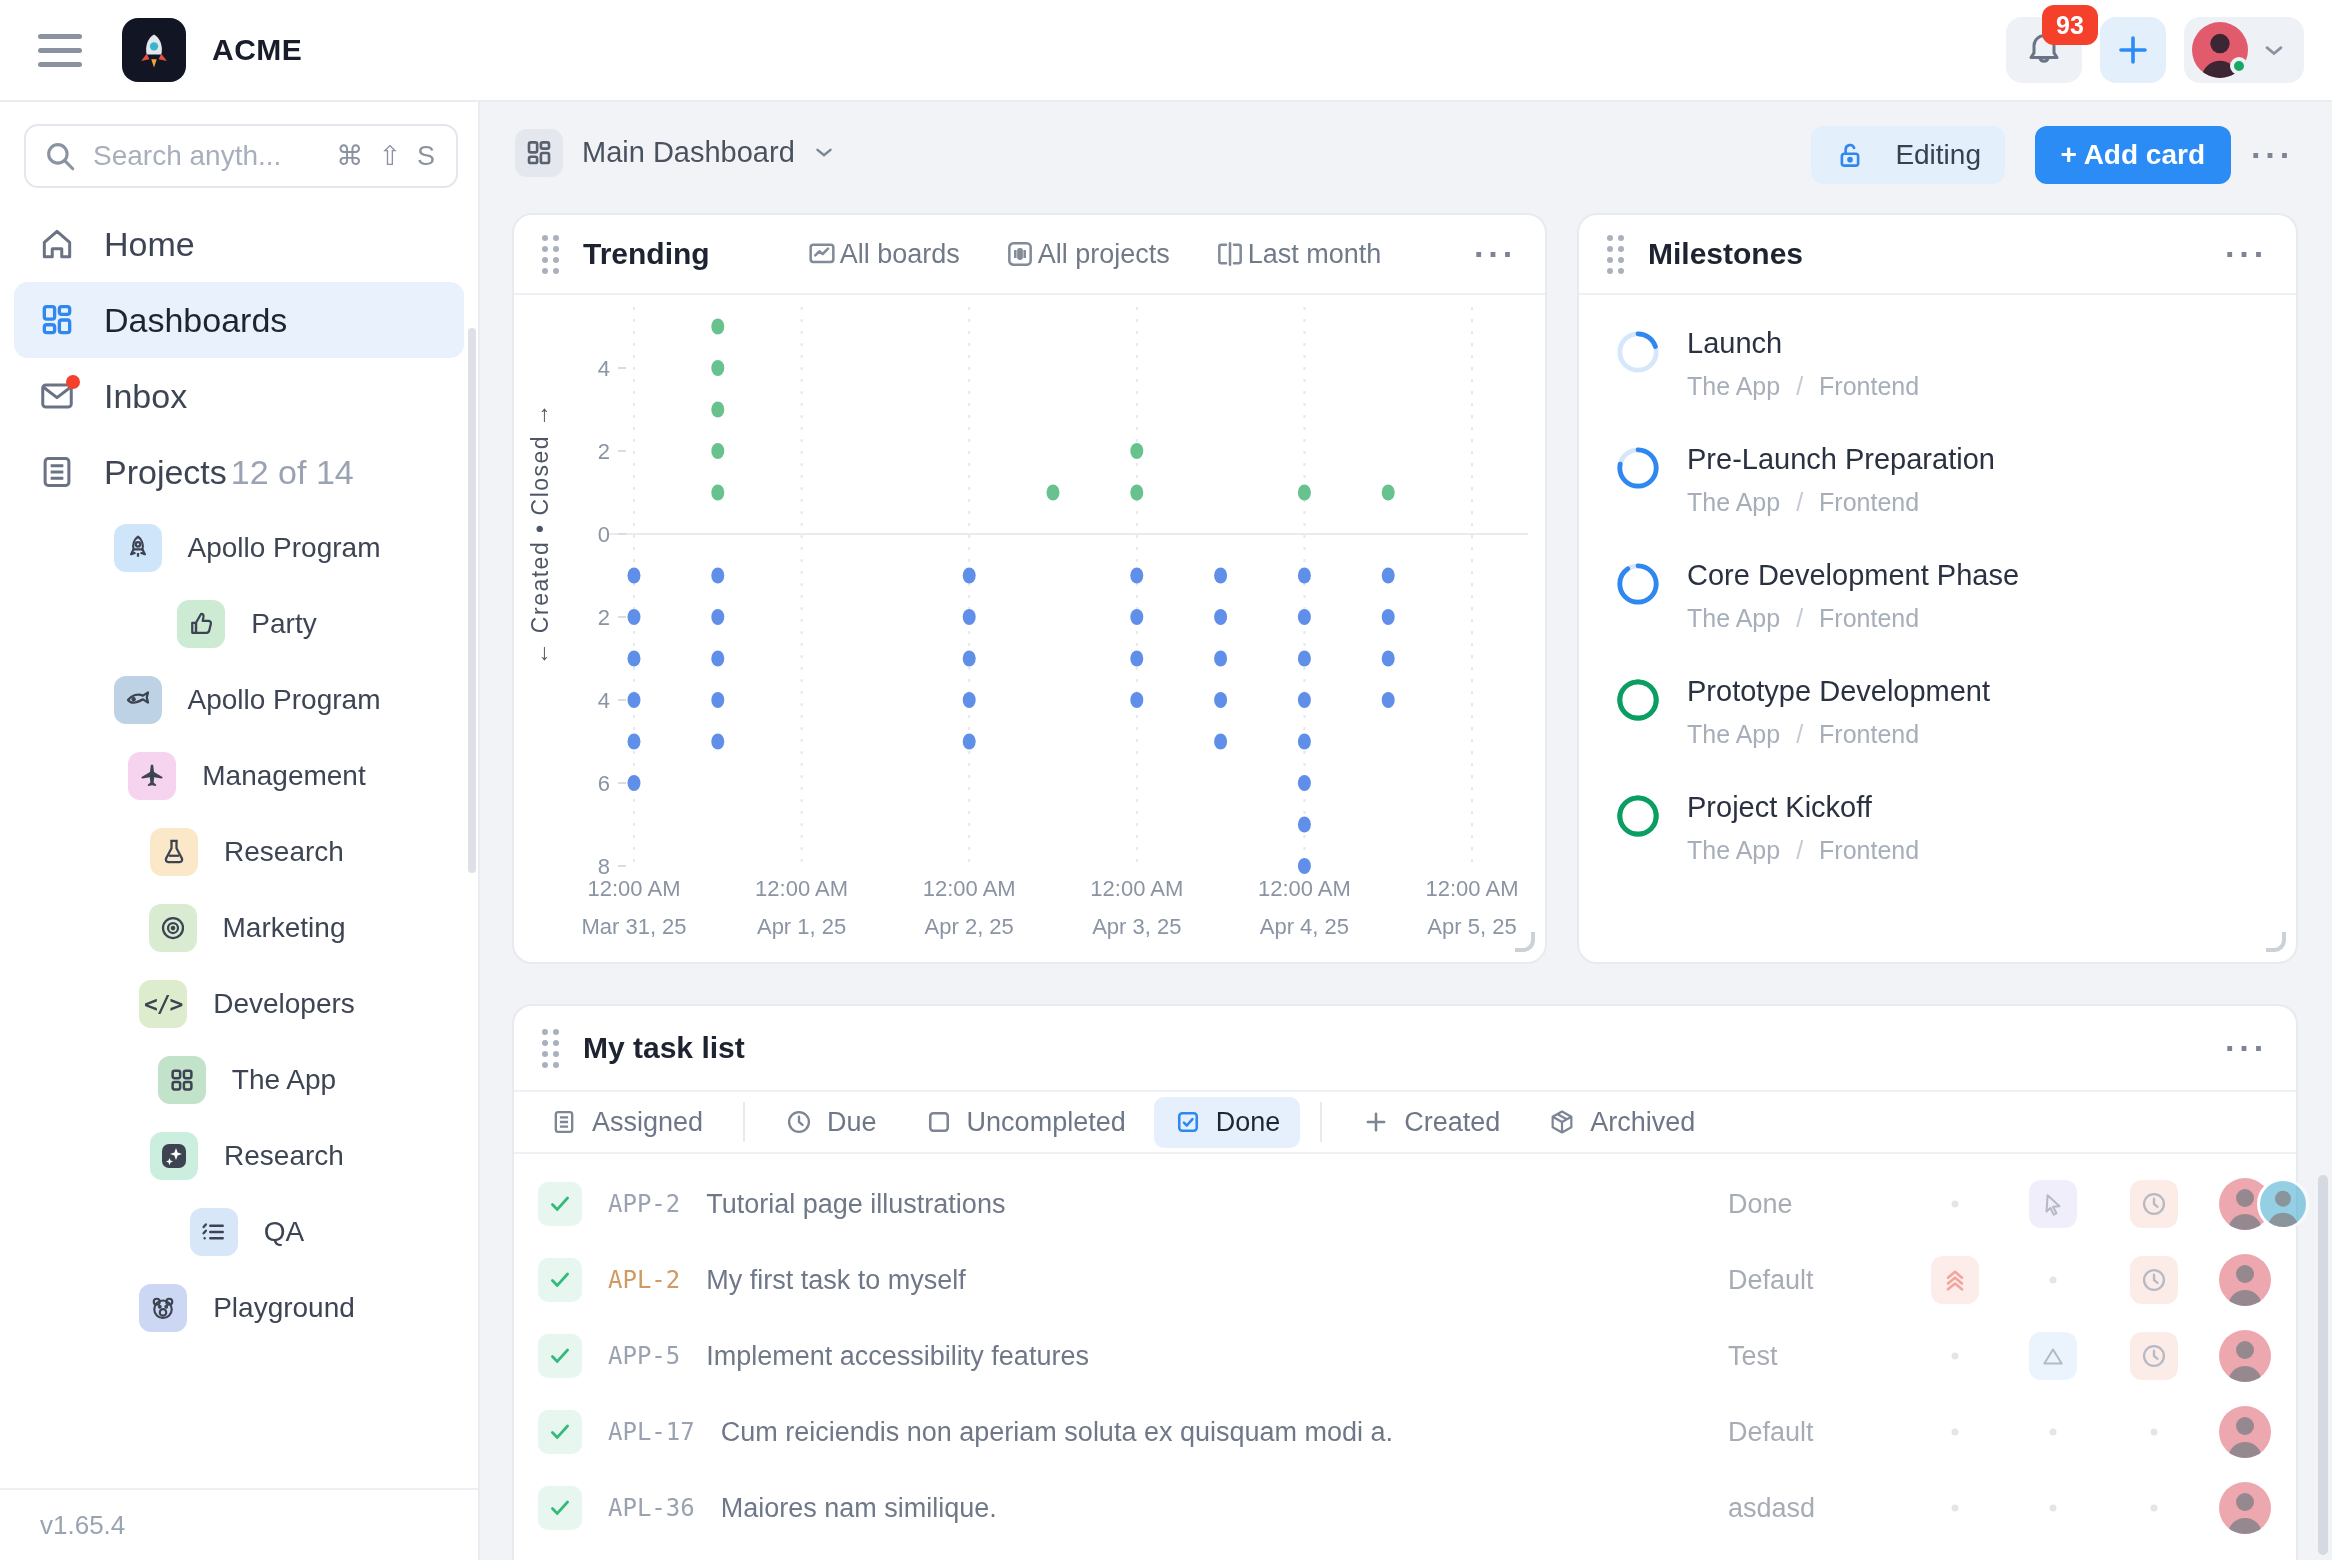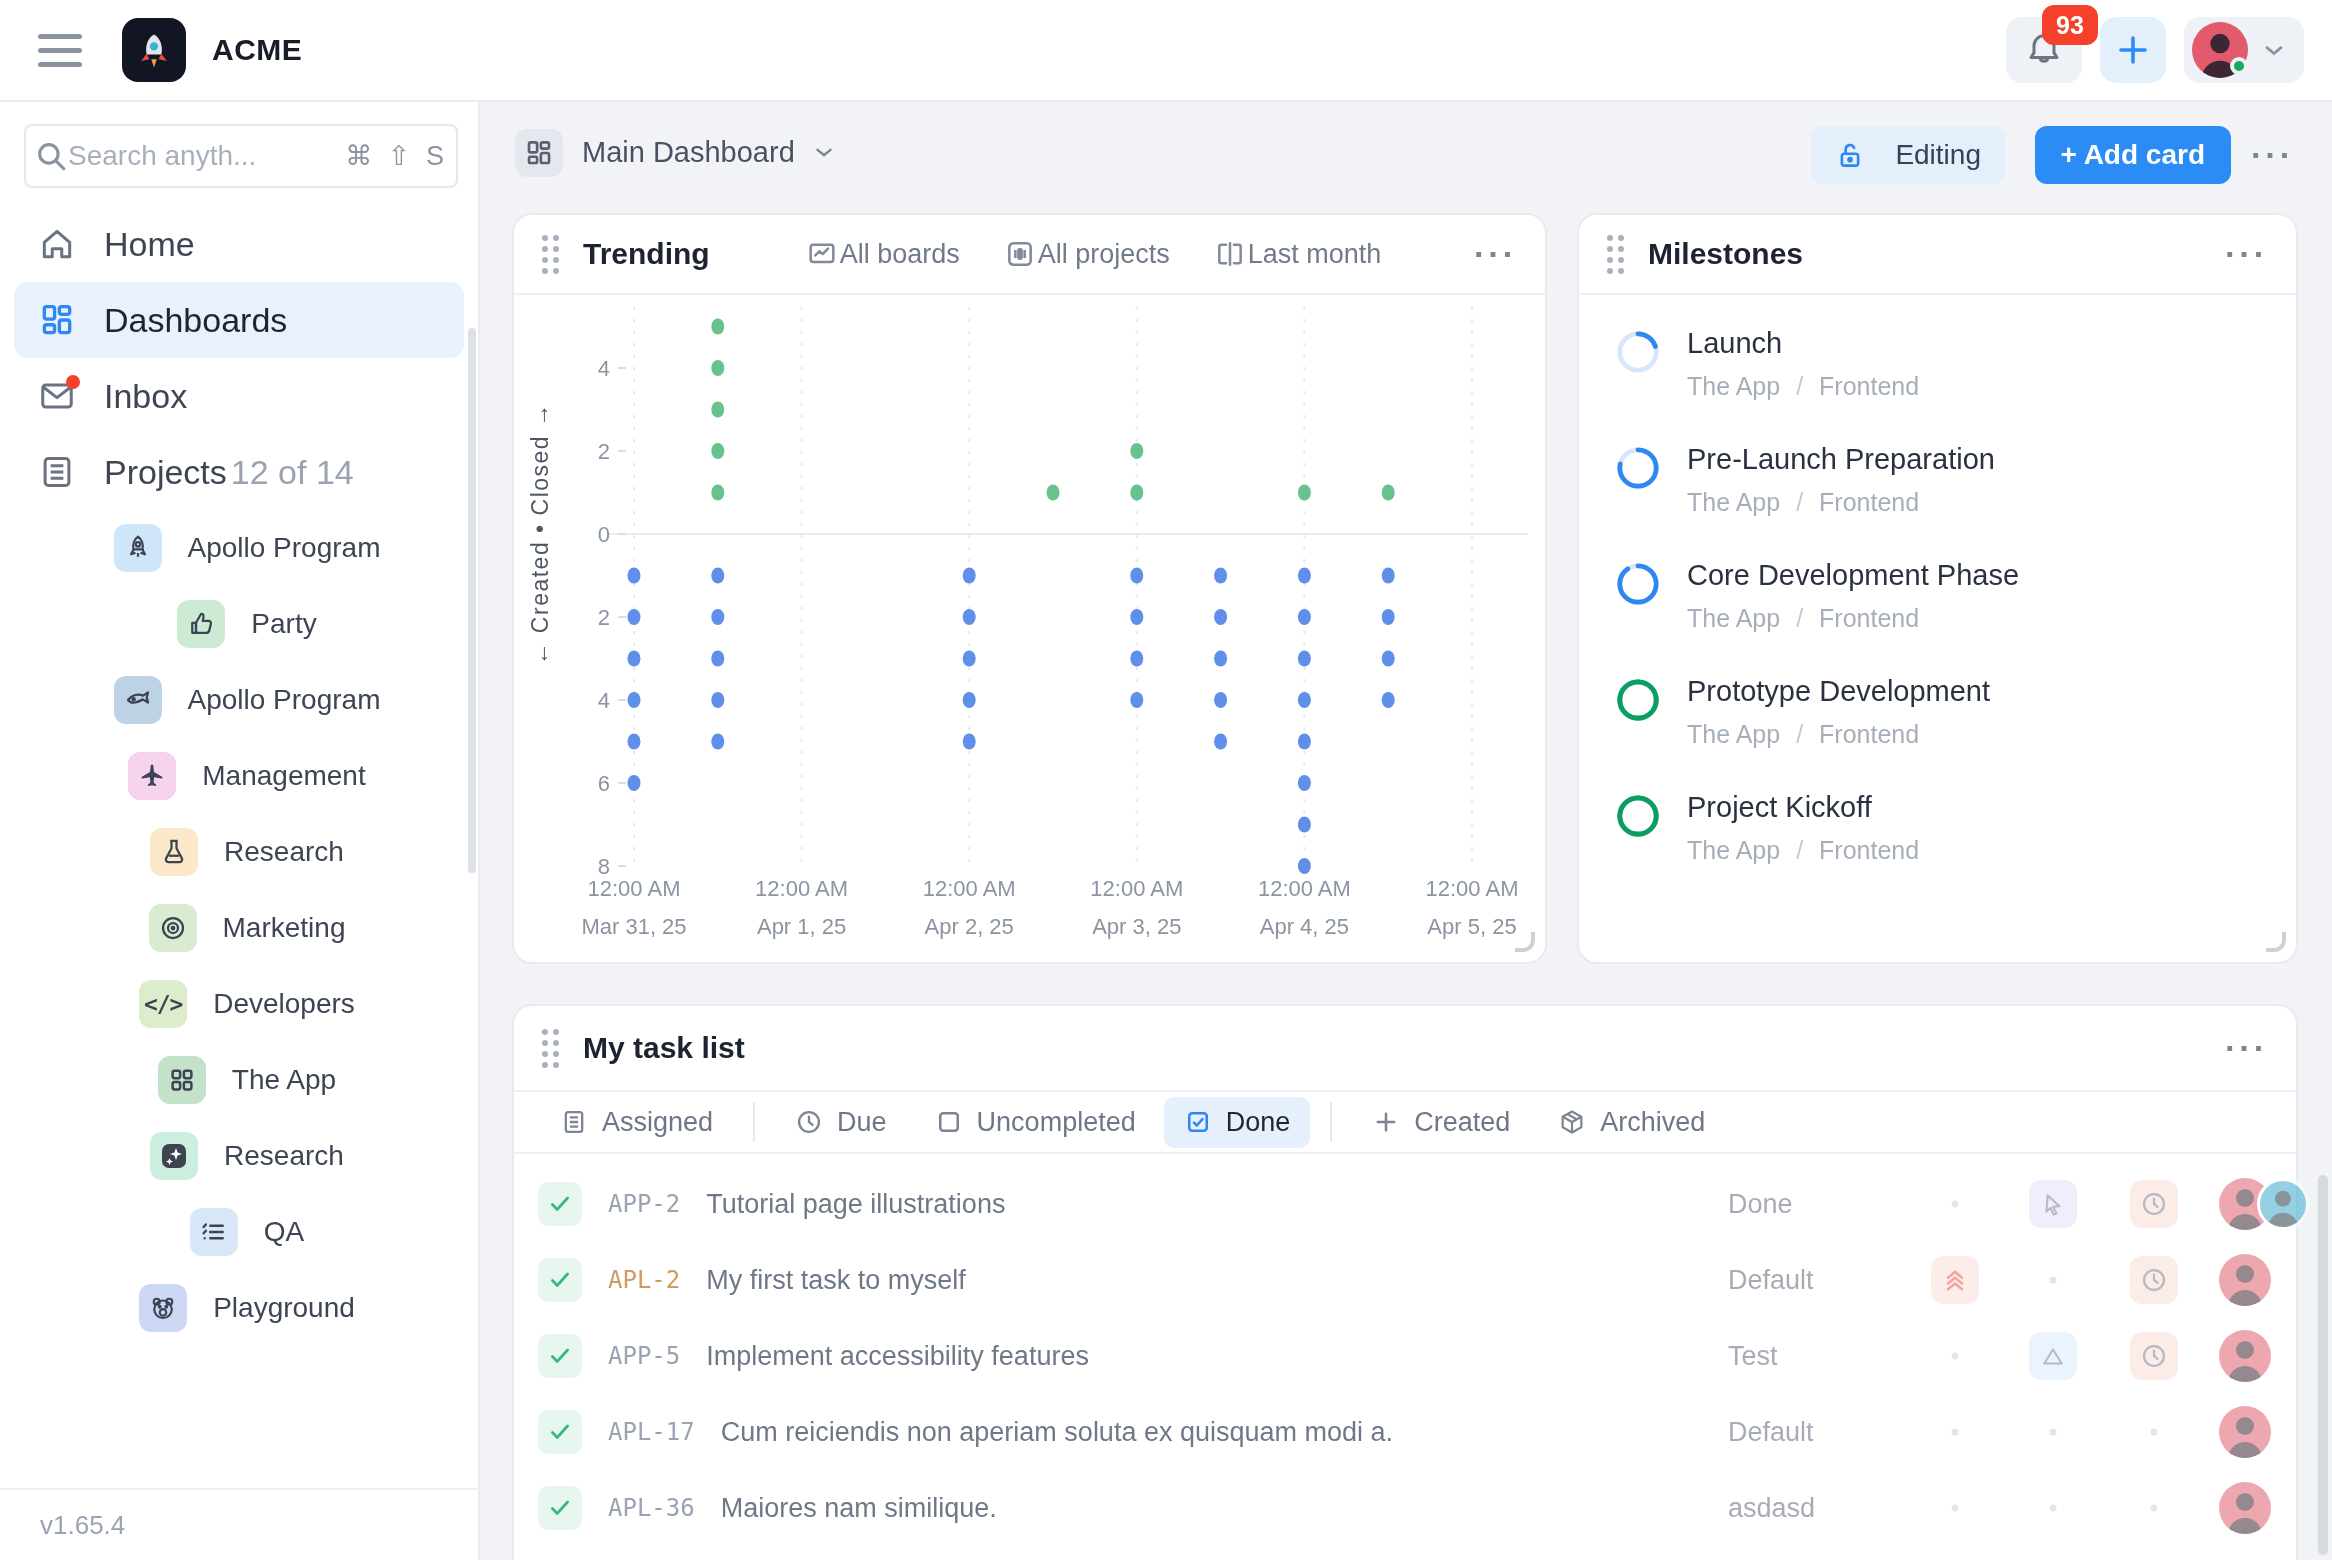--- a/index.html
+++ b/index.html
@@ -19,21 +19,21 @@
   .bell-btn { width:76px; }
   .plus-btn { width:66px; background:#e4effc; }
   .badge { position:absolute; top:-12px; right:-16px; min-width:56px; height:40px; border-radius:12px; background:#f5402c; color:#fff; font-size:25px; font-weight:700; display:flex; align-items:center; justify-content:center; padding:13px 10px; }
   .avatar-pill { padding:0 16px 0 8px; gap:12px; }
   .avatar { border-radius:50%; position:relative; overflow:hidden; flex:none; }
   .avatar svg { position:absolute; left:0; top:0; width:100%; height:100%; }
   .status-dot { position:absolute; right:6px; bottom:2px; width:18px; height:18px; border-radius:50%; background:#17a864; border:4px solid #eef1f5; z-index:2; }
 
   
   .sidebar { position:absolute; left:0; top:102px; bottom:0; width:480px; background:#fff; border-right:2px solid #e9ecf0; }
-  .search-box { position:absolute; left:24px; top:22px; width:434px; height:64px; border:2px solid #e3e7ee; border-radius:8px; display:flex; align-items:center; padding:0 8px; background:#fff; }
+  .search-box { position:absolute; left:24px; top:22px; width:434px; height:64px; border:2px solid #e3e7ee; border-radius:14px; display:flex; align-items:center; padding:0 17px; gap:16px; background:#fff; }
   .search-box input { border:none; outline:none; flex:1; font-size:28px; color:#3f4755; font-family:inherit; min-width:0; }
   .search-box input::placeholder { color:#a7afbd; }
   .kbd { font-size:27px; color:#8b93a1; letter-spacing:4px; white-space:nowrap; }
   .nav { position:absolute; left:0; top:104px; right:0; }
   .nav-item { height:76px; margin:0 14px; border-radius:14px; display:flex; align-items:center; padding:0 24px; gap:28px; cursor:pointer; }
   .nav-item .lbl { font-size:34px; color:#3d4554; }
   .nav-item.active { background:#e9f1fd; }
   .nav-item.active .lbl { color:#1e2432; font-weight:500; }
   .count { color:#9aa3b2; margin-left:4px; }
   .tile { width:48px; height:48px; border-radius:12px; display:flex; align-items:center; justify-content:center; flex:none; }
@@ -74,21 +74,21 @@
 
   
   .mi-list { padding:26px 0 0 0; }
   .mi-item { height:116px; padding:6px 28px 0 36px; display:flex; gap:26px; }
   .ring { width:46px; height:46px; flex:none; margin-top:2px; }
   .mi-title { font-size:29px; color:#2a3140; margin-bottom:12px; }
   .mi-sub { font-size:25px; color:#a6aeba; display:flex; gap:16px; }
   .mi-sub .sep { color:#c4cad3; }
 
   
-  .tabs { height:62px; border-bottom:2px solid #eef0f4; display:flex; align-items:center; padding:0 26px; gap:8px; }
+  .tabs { height:62px; border-bottom:2px solid #eef0f4; display:flex; align-items:center; padding:0 16px; gap:8px; }
   .tab { display:flex; align-items:center; gap:14px; font-size:27px; color:#6e7787; padding:10px 20px; border-radius:10px; cursor:pointer; }
   .tab.active { background:#e6f0fd; color:#1f2633; font-weight:500; }
   .tab-sep { width:2px; height:40px; background:#e7eaef; margin:0 12px; }
   .rows { padding-top:12px; }
   .trow { position:relative; height:76px; display:flex; align-items:center; padding-left:24px; }
   .chk { width:44px; height:44px; border-radius:10px; background:#e7f6ee; display:flex; align-items:center; justify-content:center; margin-right:26px; flex:none; cursor:pointer; }
   .tid { font-family:"DejaVu Sans Mono",monospace; font-size:24px; color:#9aa2b1; margin-right:26px; white-space:nowrap; }
   .ttitle { font-size:27px; color:#6f7888; white-space:nowrap; overflow:hidden; max-width:900px; }
   .rcluster { position:absolute; left:0; top:0; right:0; bottom:0; opacity:.55; pointer-events:none; }
   .rcluster > * { pointer-events:auto; }

